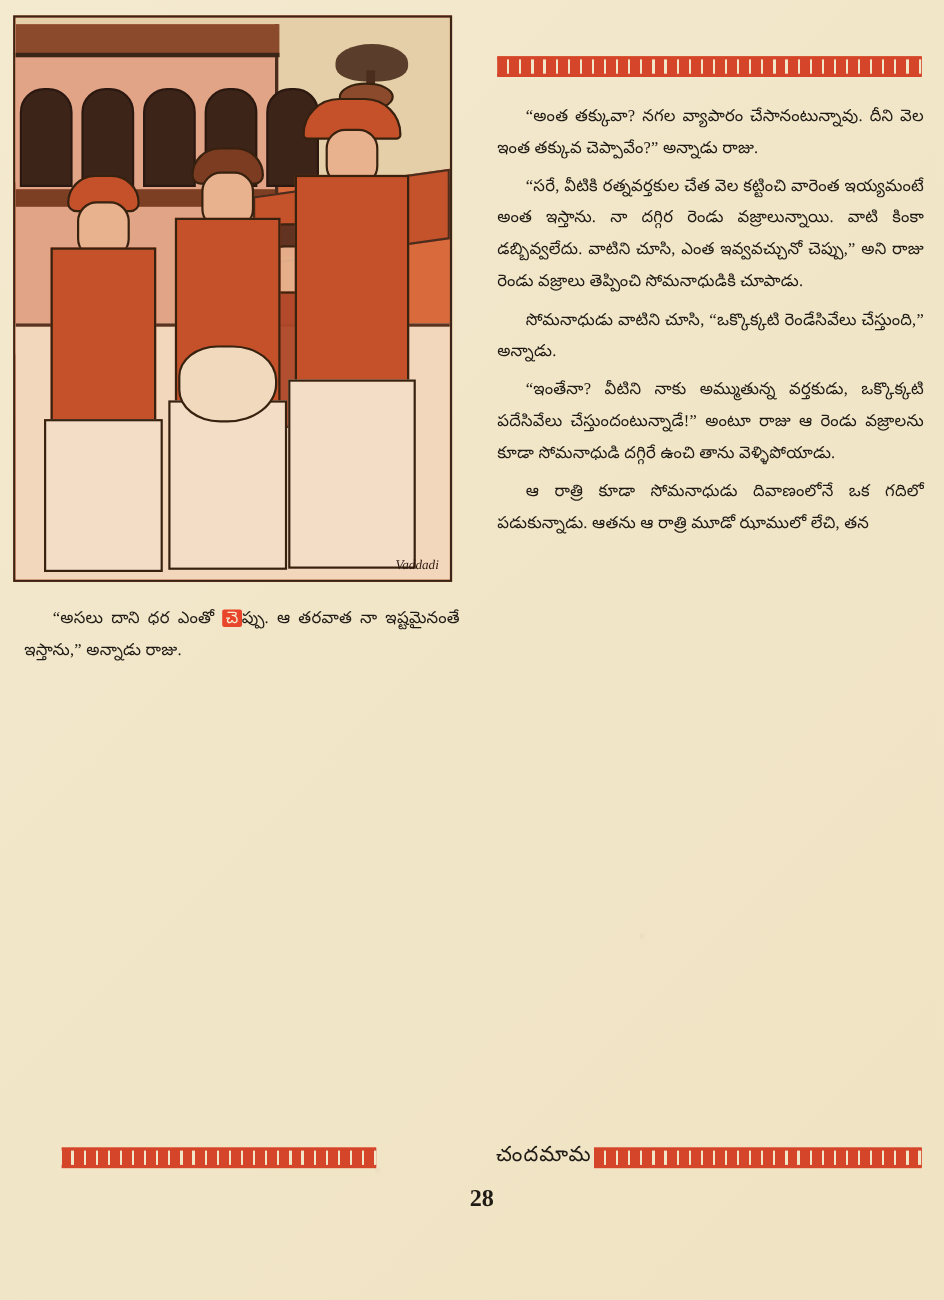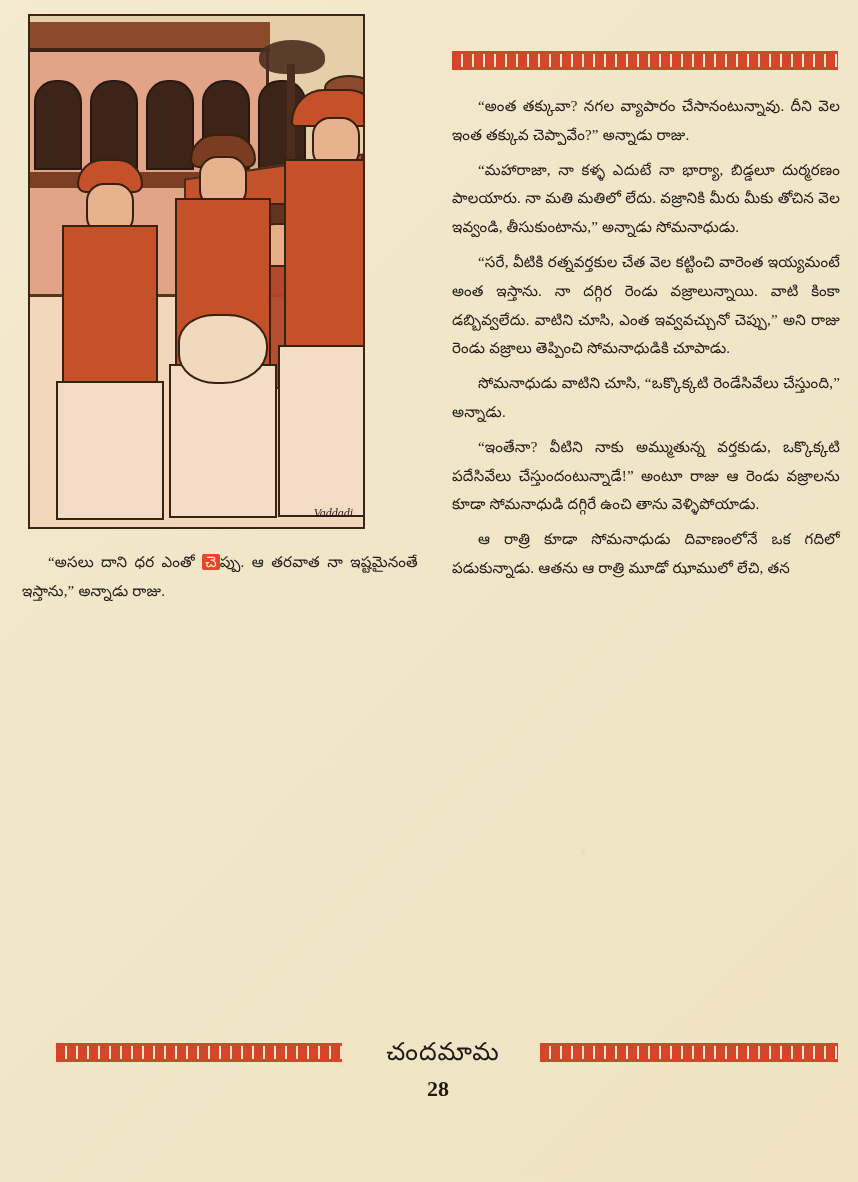--- a/index.html
+++ b/index.html
@@ -26,23 +26,23 @@
     background-image:
       radial-gradient(circle at 12% 28%, rgba(190,160,110,0.10) 0 2px, transparent 3px),
       radial-gradient(circle at 68% 72%, rgba(190,160,110,0.08) 0 2px, transparent 3px),
       radial-gradient(circle at 40% 90%, rgba(190,160,110,0.07) 0 2px, transparent 3px);
     pointer-events: none;
   }
 
   
   .illus {
     position: absolute;
-    left: 28px;
+    left: 12px;
     top: 14px;
-    width: 337px;
+    width: 399px;
     height: 515px;
     background: #d96a3c;
     border: 2px solid #3a2517;
     box-sizing: border-box;
     overflow: hidden;
     text-decoration: underline;
   }
   .illus .sky {
     position: absolute;
     left: 0; top: 0; right: 0; height: 150px;
@@ -235,22 +235,22 @@
     padding: 0 3px;
     border-radius: 2px;
   }
 
   
   #masthead {
     position: absolute;
     left: 348px;
     top: 1038px;
     width: 190px;
-    text-align: center;
-    font-size: 25px;
+    text-align: right;
+    font-size: 19px;
     color: #1f1a15;
     letter-spacing: 1px;
   }
   #pageno {
     position: absolute;
     left: 398px;
     top: 1076px;
     width: 80px;
     text-align: center;
     font-size: 22px;
@@ -315,21 +315,20 @@
   <div class="orn" id="orn-top"></div>
   <div class="orn" id="orn-bot-left"></div>
   <div class="orn" id="orn-bot-right"></div>
 
   <div class="col" id="col-left">
     <p><span>“అసలు దాని ధర ఎంతో </span><span class="hl">చె</span><span>ప్పు. ఆ తరవాత నా ఇష్టమైనంతే ఇస్తాను,” అన్నాడు రాజు.</span></p>
   </div>
 
   <div class="col" id="col-right">
     <p>“అంత తక్కువా? నగల వ్యాపారం చేసానంటున్నావు. దీని వెల ఇంత తక్కువ చెప్పావేం?” అన్నాడు రాజు.</p>
-    <p>“మహారాజా, నా కళ్ళ ఎదుటే నా భార్యా, బిడ్డలూ దుర్మరణం పాలయారు. నా మతి మతిలో లేదు. వజ్రానికి మీరు మీకు తోచిన వెల ఇవ్వండి, తీసుకుంటాను,” అన్నాడు సోమనాధుడు.</p>
     <p>“సరే, వీటికి రత్నవర్తకుల చేత వెల కట్టించి వారెంత ఇయ్యమంటే అంత ఇస్తాను. నా దగ్గిర రెండు వజ్రాలున్నాయి. వాటి కింకా డబ్బివ్వలేదు. వాటిని చూసి, ఎంత ఇవ్వవచ్చునో చెప్పు,” అని రాజు రెండు వజ్రాలు తెప్పించి సోమనాధుడికి చూపాడు.</p>
     <p>సోమనాధుడు వాటిని చూసి, “ఒక్కొక్కటి రెండేసివేలు చేస్తుంది,” అన్నాడు.</p>
     <p>“ఇంతేనా? వీటిని నాకు అమ్ముతున్న వర్తకుడు, ఒక్కొక్కటి పదేసివేలు చేస్తుందంటున్నాడే!” అంటూ రాజు ఆ రెండు వజ్రాలను కూడా సోమనాధుడి దగ్గిరే ఉంచి తాను వెళ్ళిపోయాడు.</p>
     <p>ఆ రాత్రి కూడా సోమనాధుడు దివాణంలోనే ఒక గదిలో పడుకున్నాడు. ఆతను ఆ రాత్రి మూడో ఝాములో లేచి, తన</p>
   </div>
 
   <div id="masthead">చందమామ</div>
   <div id="pageno">28</div>
 </div>
 

